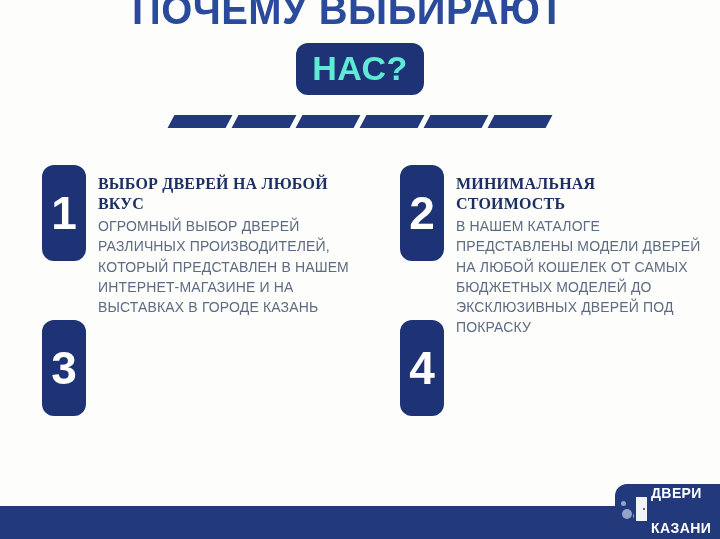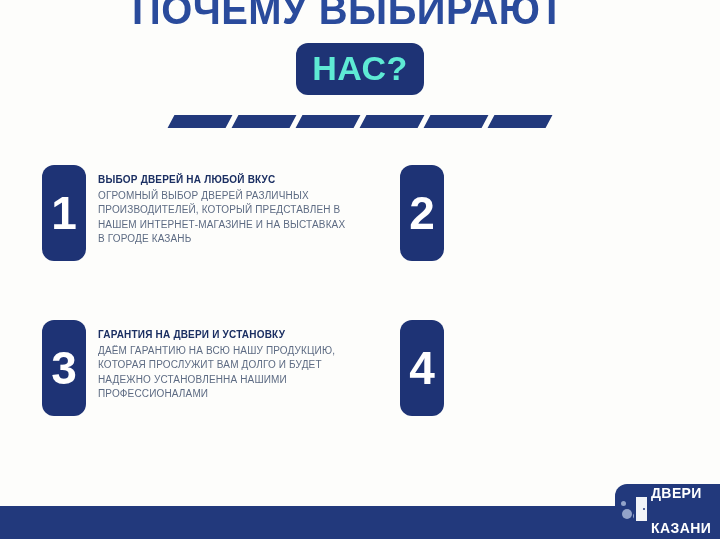--- a/index.html
+++ b/index.html
@@ -115,30 +115,31 @@
     font-size: 46px;
     font-weight: bold;
     line-height: 1;
   }
   .item-text {
     padding-top: 9px;
     max-width: 252px;
   }
   .item-title {
     color: #1b2f62;
-    font-size: 10px;
+    font-size: 16px;
     font-weight: bold;
     letter-spacing: 0.2px;
     line-height: 1.25;
     margin-bottom: 2px;
     text-transform: uppercase;
+    font-family: Liberation Serif, serif;
   }
   .item-body {
     color: #5d6b83;
-    font-size: 10px;
+    font-size: 14px;
     line-height: 1.45;
     letter-spacing: 0.15px;
     text-transform: uppercase;
   }
 
   
   .bottom-bar {
     position: absolute;
     left: 0;
     top: 506px;
@@ -247,28 +248,28 @@
     <div class="item item-1">
       <div class="num-box">1</div>
       <div class="item-text">
         <div class="item-title">ВЫБОР ДВЕРЕЙ НА ЛЮБОЙ ВКУС</div>
         <div class="item-body">ОГРОМНЫЙ ВЫБОР ДВЕРЕЙ РАЗЛИЧНЫХ ПРОИЗВОДИТЕЛЕЙ, КОТОРЫЙ ПРЕДСТАВЛЕН В НАШЕМ ИНТЕРНЕТ-МАГАЗИНЕ И НА ВЫСТАВКАХ В ГОРОДЕ КАЗАНЬ</div>
       </div>
     </div>
 
     <div class="item item-2">
       <div class="num-box">2</div>
+      <div class="item-text">
+        <div class="item-title">МИНИМАЛЬНАЯ СТОИМОСТЬ</div>
+        <div class="item-body">В НАШЕМ КАТАЛОГЕ ПРЕДСТАВЛЕНЫ МОДЕЛИ ДВЕРЕЙ НА ЛЮБОЙ КОШЕЛЕК ОТ САМЫХ БЮДЖЕТНЫХ МОДЕЛЕЙ ДО ЭКСКЛЮЗИВНЫХ ДВЕРЕЙ ПОД ПОКРАСКУ</div>
+      </div>
     </div>
 
     <div class="item item-3">
       <div class="num-box">3</div>
-      <div class="item-text">
-        <div class="item-title">ГАРАНТИЯ НА ДВЕРИ И УСТАНОВКУ</div>
-        <div class="item-body">ДАЁМ ГАРАНТИЮ НА ВСЮ НАШУ ПРОДУКЦИЮ, КОТОРАЯ ПРОСЛУЖИТ ВАМ ДОЛГО И БУДЕТ НАДЕЖНО УСТАНОВЛЕННА НАШИМИ ПРОФЕССИОНАЛАМИ</div>
-      </div>
     </div>
 
     <div class="item item-4">
       <div class="num-box">4</div>
     </div>
 
   </div>
 
   <div class="bottom-bar"></div>
 

